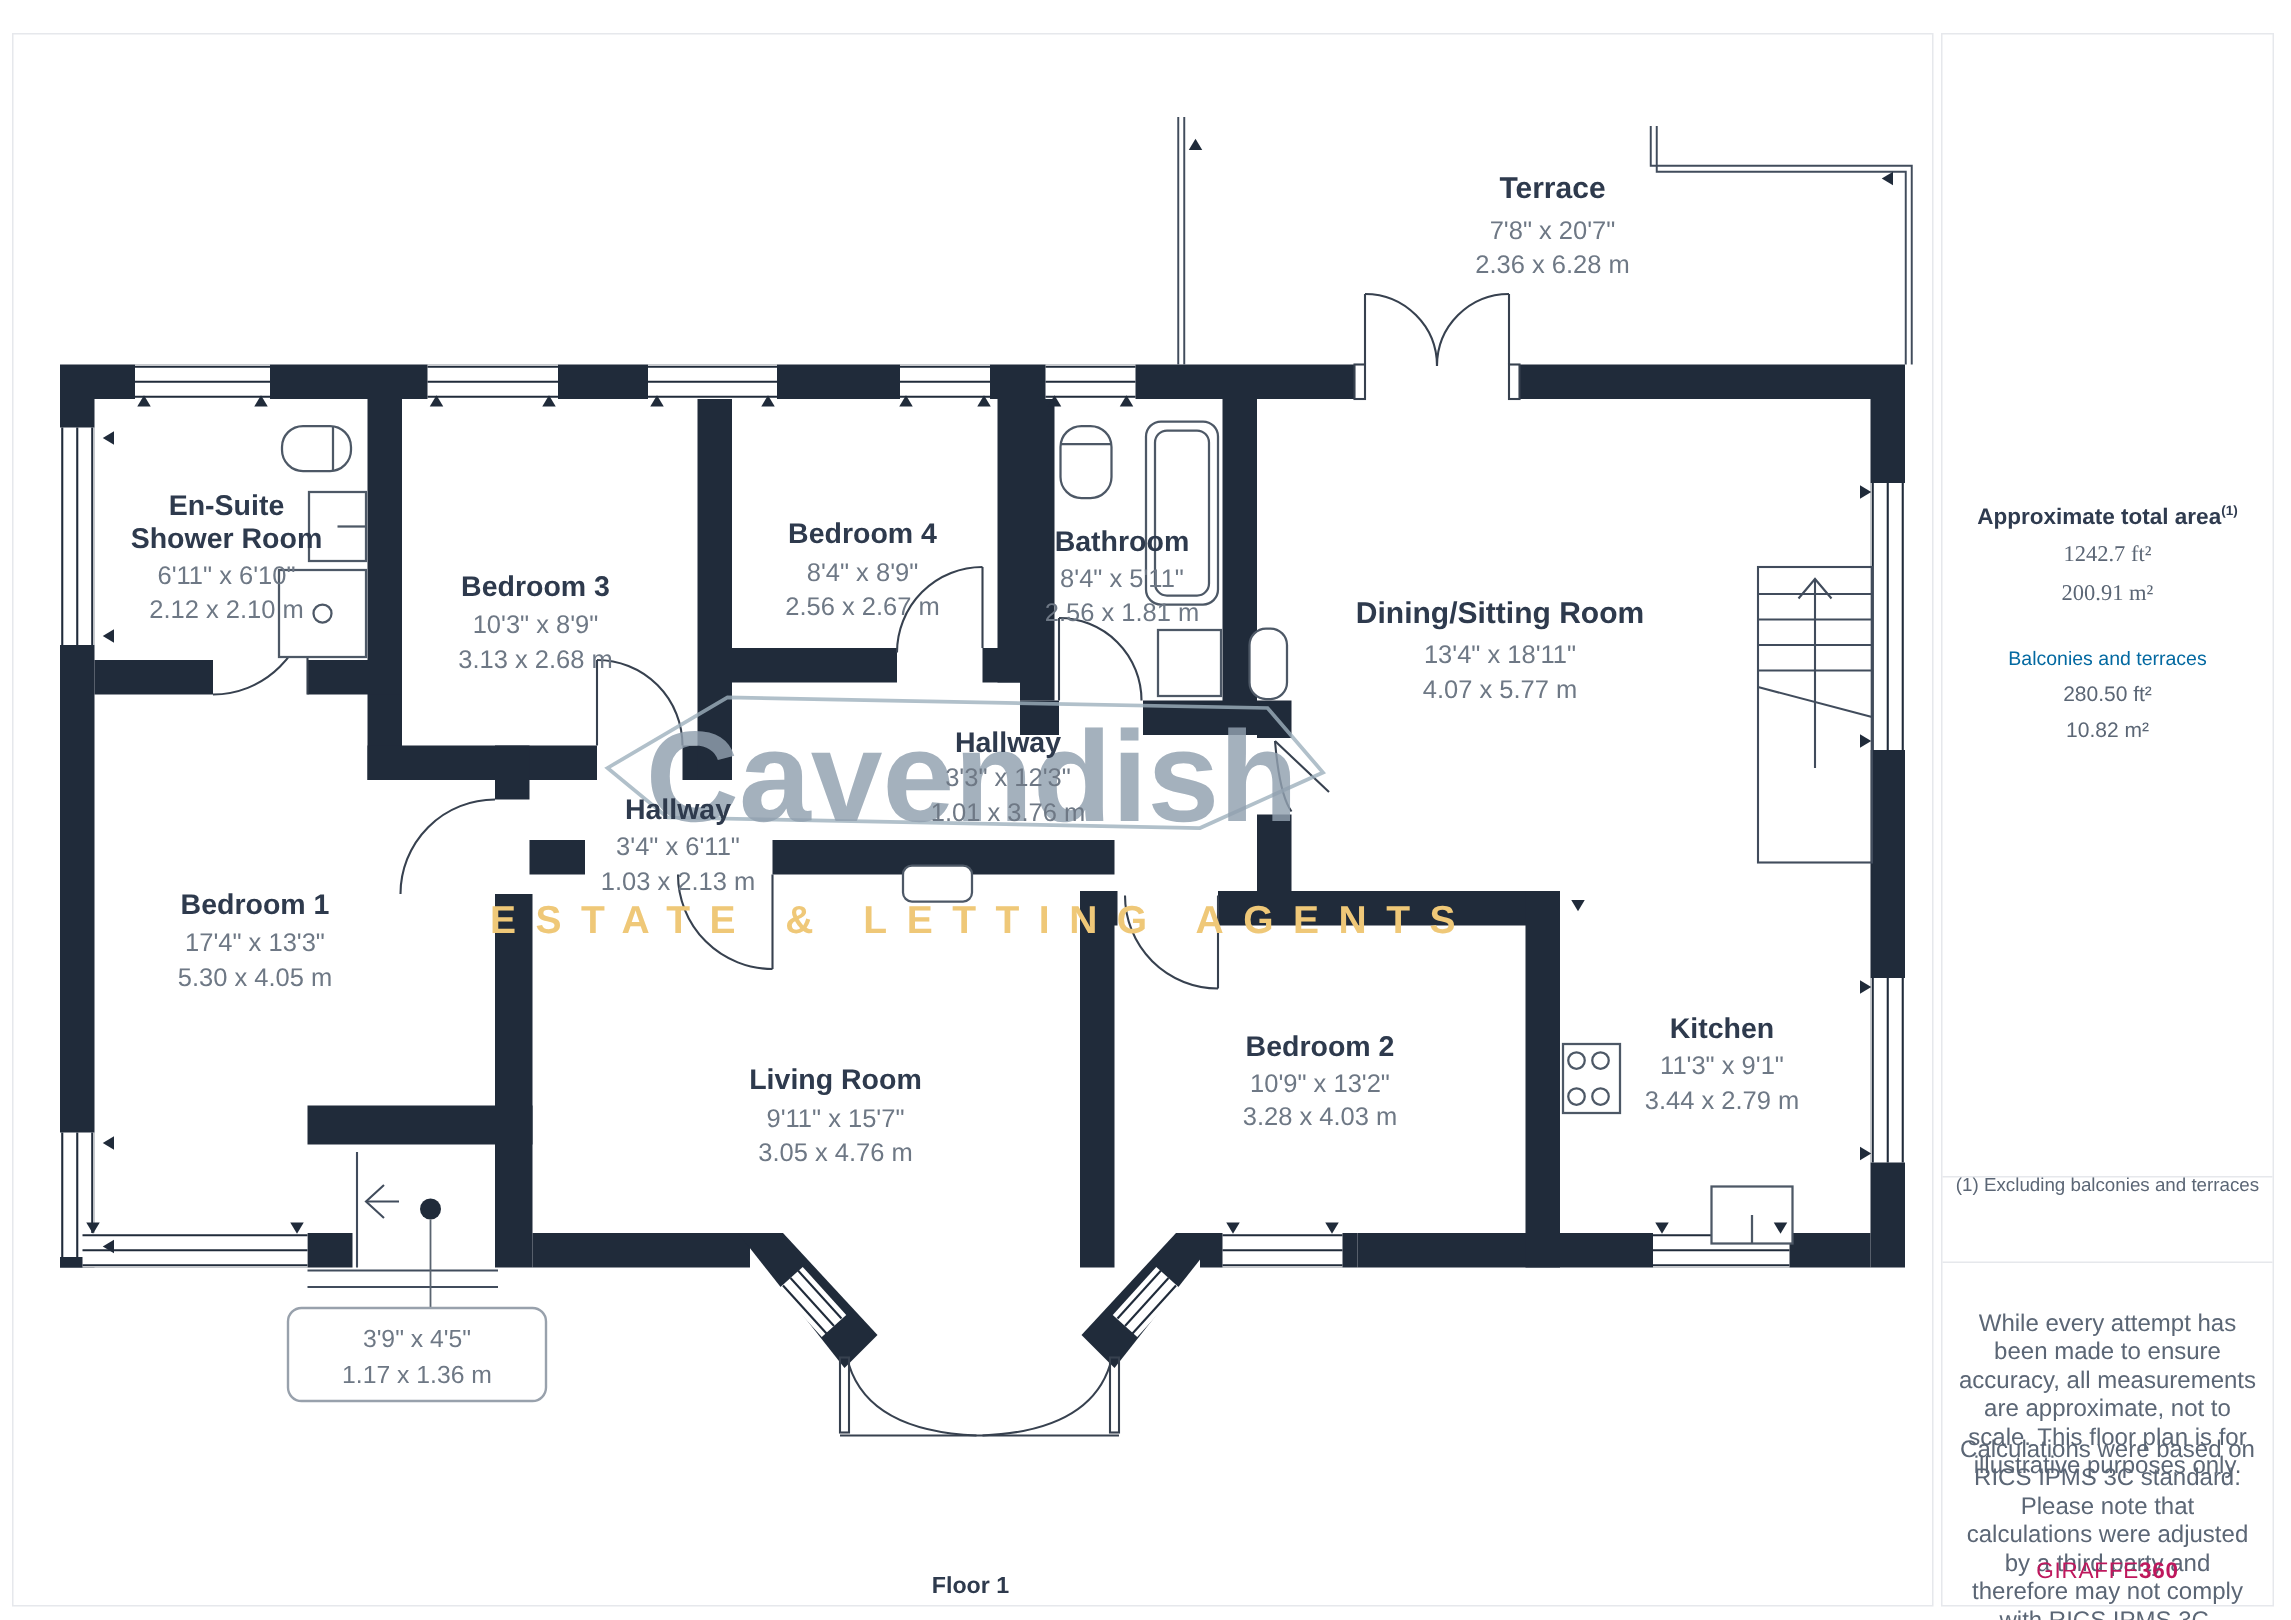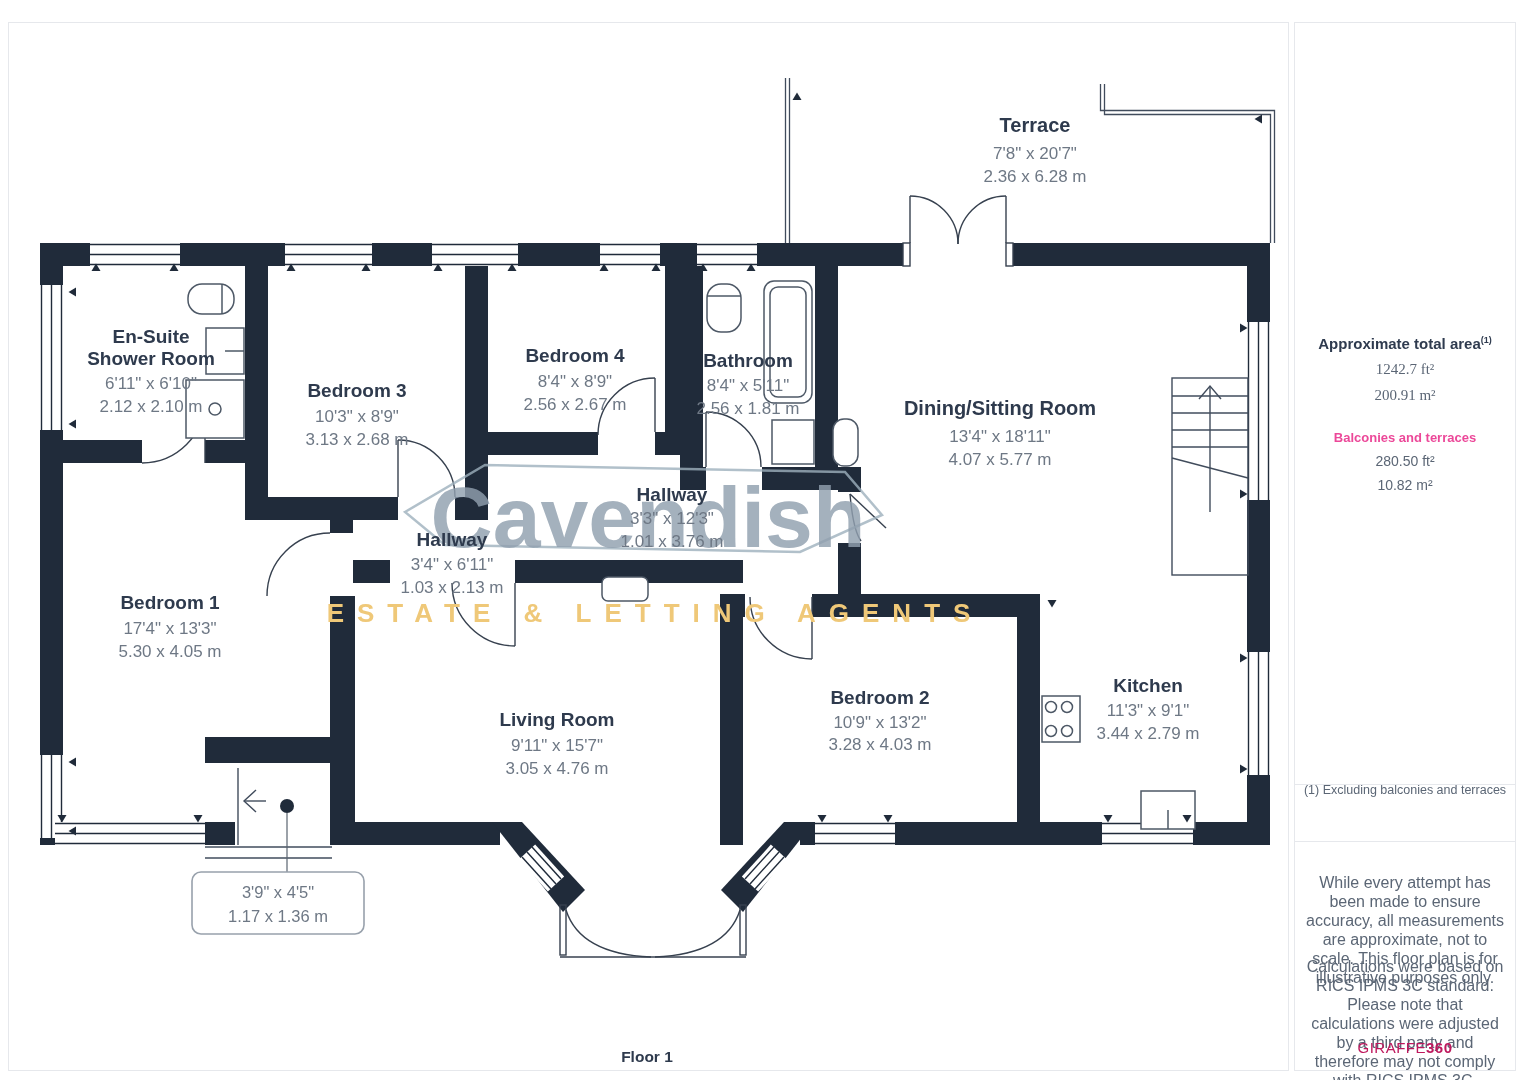--- a/index.html
+++ b/index.html
@@ -21,21 +21,21 @@
   .fix{stroke:#4d5866;stroke-width:1.5;fill:#ffffff;}
   .door{stroke:#37414f;stroke-width:1.4;fill:none;}
   .glass{stroke:#202B3A;stroke-width:1.4;}
   
   #sidebar{position:absolute;left:1294px;top:22px;width:222px;height:1049px;
            border:1px solid #e6e8ec;box-sizing:border-box;background:#fff;color:#5b6675;}
   #sidebar .blk{position:absolute;left:0;width:100%;text-align:center;}
   .area-title{font-size:15px;font-weight:700;color:#2F3B4F;}
   .area-title sup{font-size:9px;}
   .area-val{font-size:15px;color:#5b6675;margin-top:9px;font-family:Liberation Serif, serif;}
-  .balc-title{font-size:13px;font-weight:700;color:#ec4899;margin-top:26px;}
+  .balc-title{font-size:13px;font-weight:400;color:#0369a1;margin-top:26px;}
   .balc-val{font-size:14px;color:#5b6675;margin-top:8px;}
   .divider{position:absolute;left:0;width:100%;border-top:1px solid #e6e8ec;}
   .note{font-size:12.5px;line-height:18px;}
   .para{font-size:16px;line-height:19px;width:198px;margin:12px auto;}
   .brand{font-size:15px;color:#be185d;letter-spacing:.5px;}
   .brand b{font-weight:700;}
 </style>
 </head>
 <body>
 

